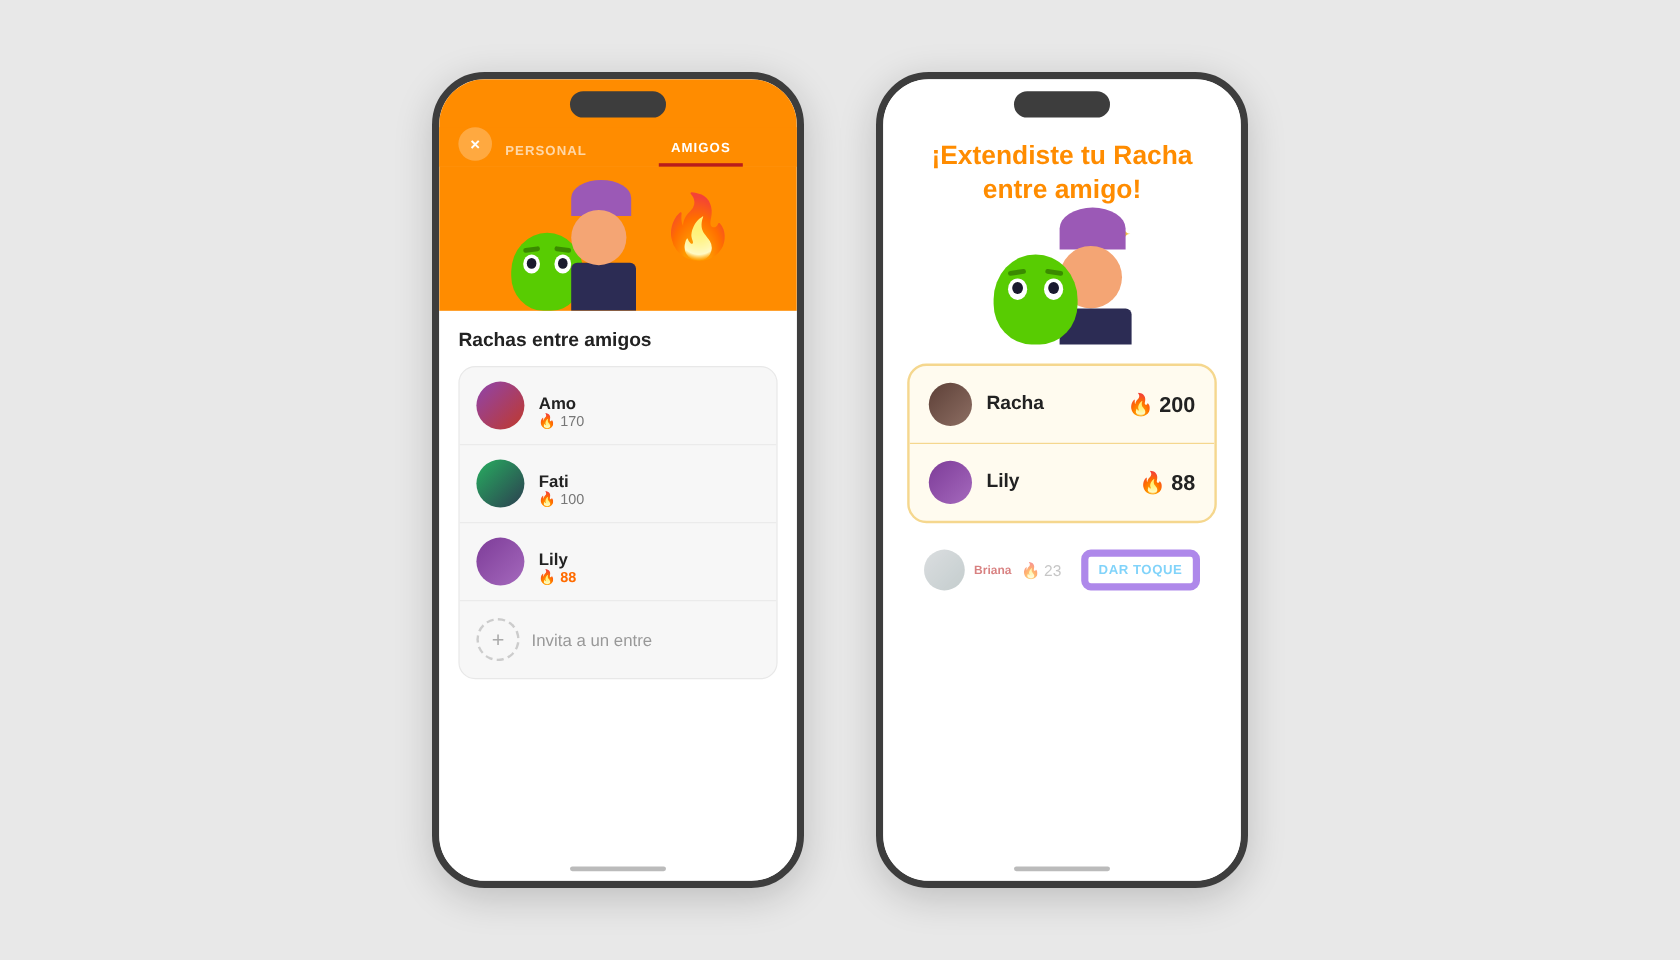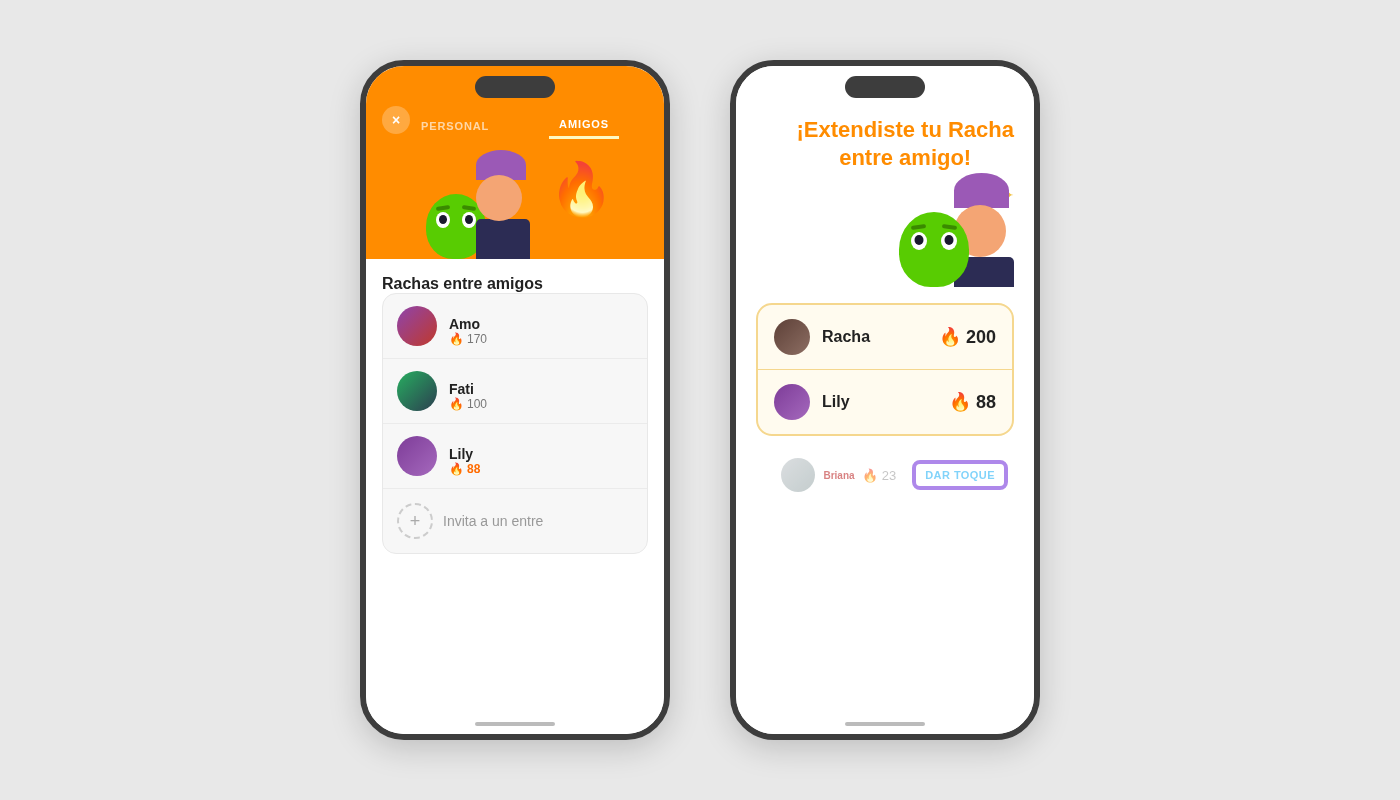--- a/index.html
+++ b/index.html
@@ -75,21 +75,21 @@
       color: rgba(255,255,255,0.7);
       padding: 4px 10px 6px;
       cursor: pointer;
       border: none;
       background: none;
       text-transform: uppercase;
     }
 
     .tab-btn.active {
       color: #fff;
-      border-bottom: 3px solid #fef9c3;
+      border-bottom: 3px solid #b91c1c;
     }
 
     .tab-btn.inactive {
       color: rgba(255,255,255,0.65);
     }
 
     .close-btn {
       position: absolute;
       top: 40px;
       left: 16px;
@@ -208,20 +208,21 @@
       flex: 1;
       background: #fff;
       overflow-y: auto;
       padding: 16px;
     }
 
     .section-title {
       font-size: 16px;
       font-weight: 700;
       color: #222;
+      margin-bottom: 12px;
     }
 
     .friends-list {
       background: #f7f7f7;
       border-radius: 14px;
       overflow: hidden;
       border: 1.5px solid #e8e8e8;
     }
 
     .friend-item {
@@ -306,21 +307,21 @@
       color: #999;
       font-weight: 500;
     }
 
     
     .phone2-content {
       flex: 1;
       padding: 50px 20px 30px;
       display: flex;
       flex-direction: column;
-      align-items: flex-end;
+      align-items: center;
       background: #fff;
     }
 
     .celebration-title {
       font-size: 22px;
       font-weight: 800;
       color: #ff8c00;
       text-align: center;
       line-height: 1.25;
       margin-bottom: 16px;
@@ -496,21 +497,21 @@
       display: flex;
       align-items: center;
       gap: 3px;
       font-size: 13px;
       color: #999;
       margin-right: 8px;
     }
 
     .dar-toque-btn {
       background: none;
-      border: 4px solid #6d28d9;
+      border: 6px solid #6d28d9;
       border-radius: 8px;
       color: #1cb0f6;
       font-size: 11px;
       font-weight: 800;
       padding: 5px 9px;
       cursor: pointer;
       text-transform: uppercase;
       letter-spacing: 0.04em;
     }
 

